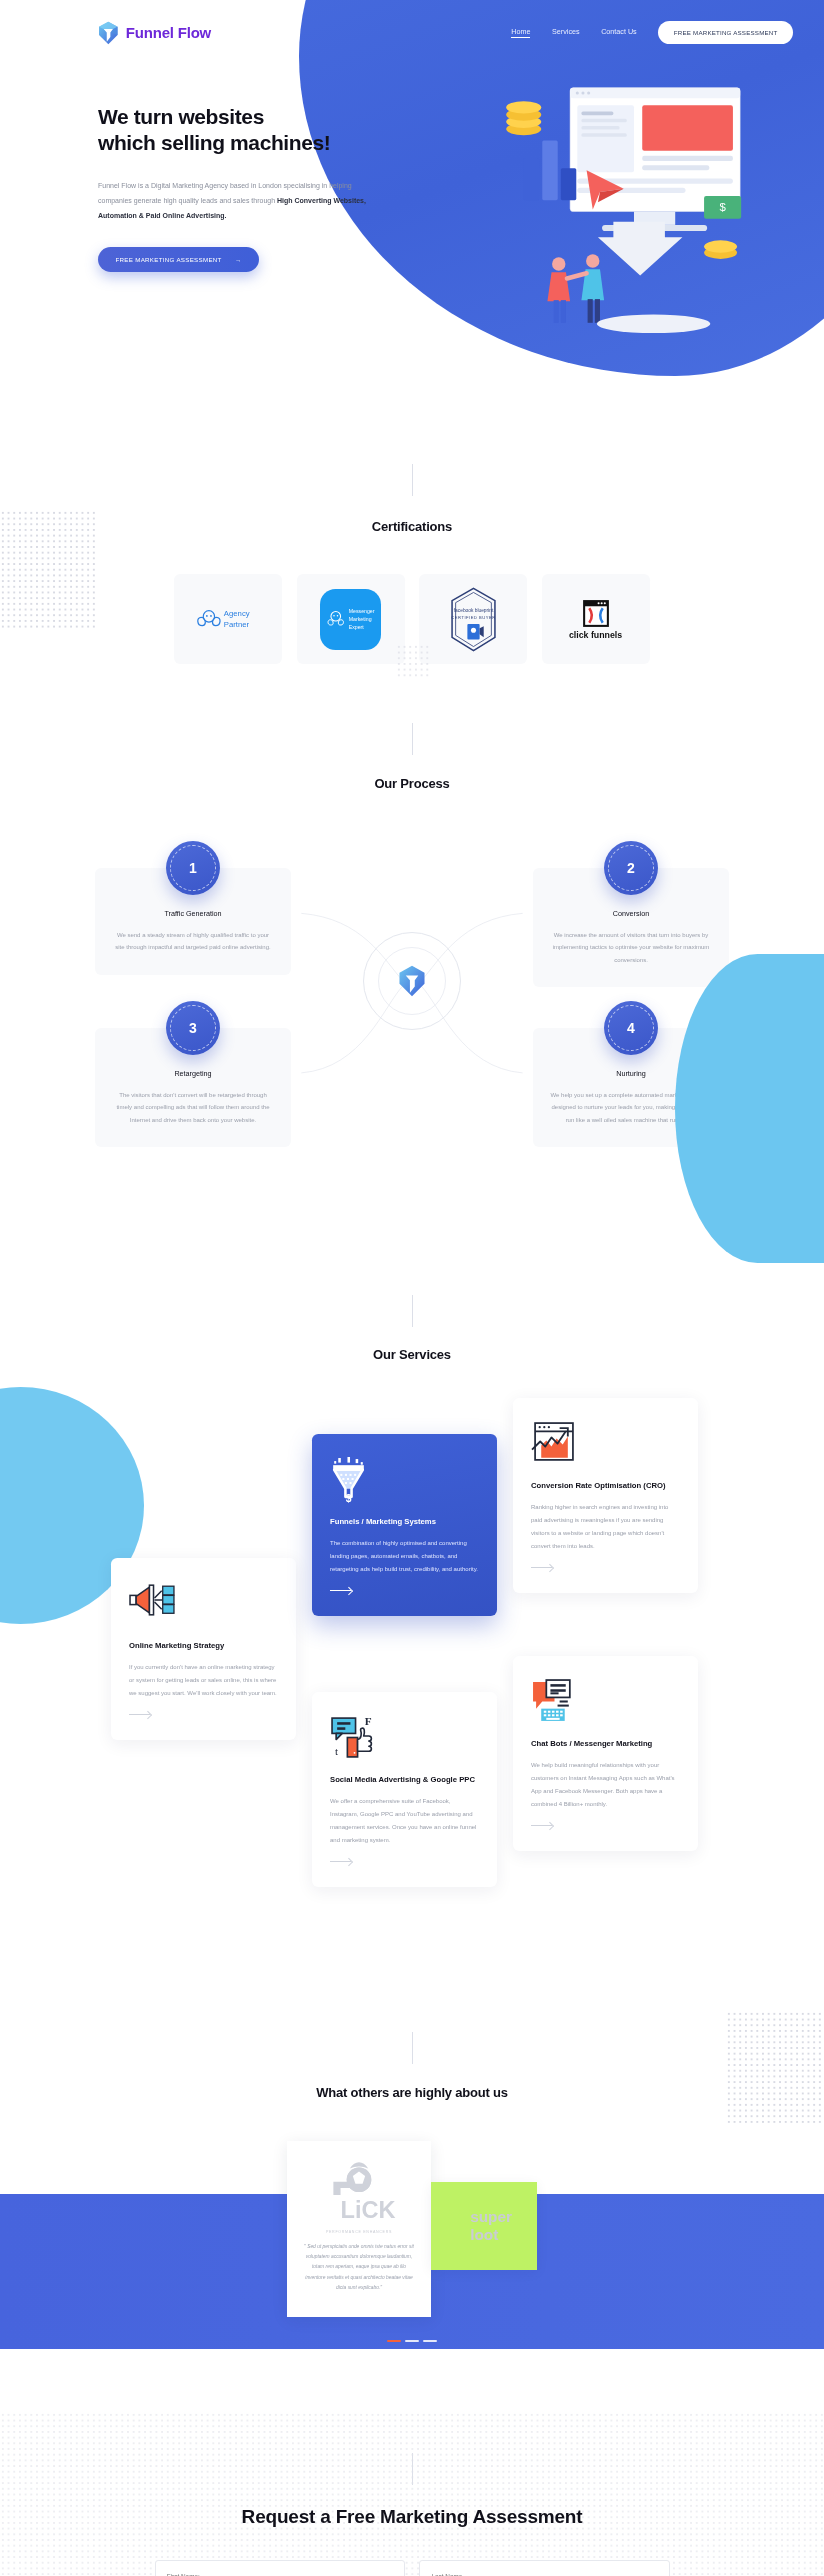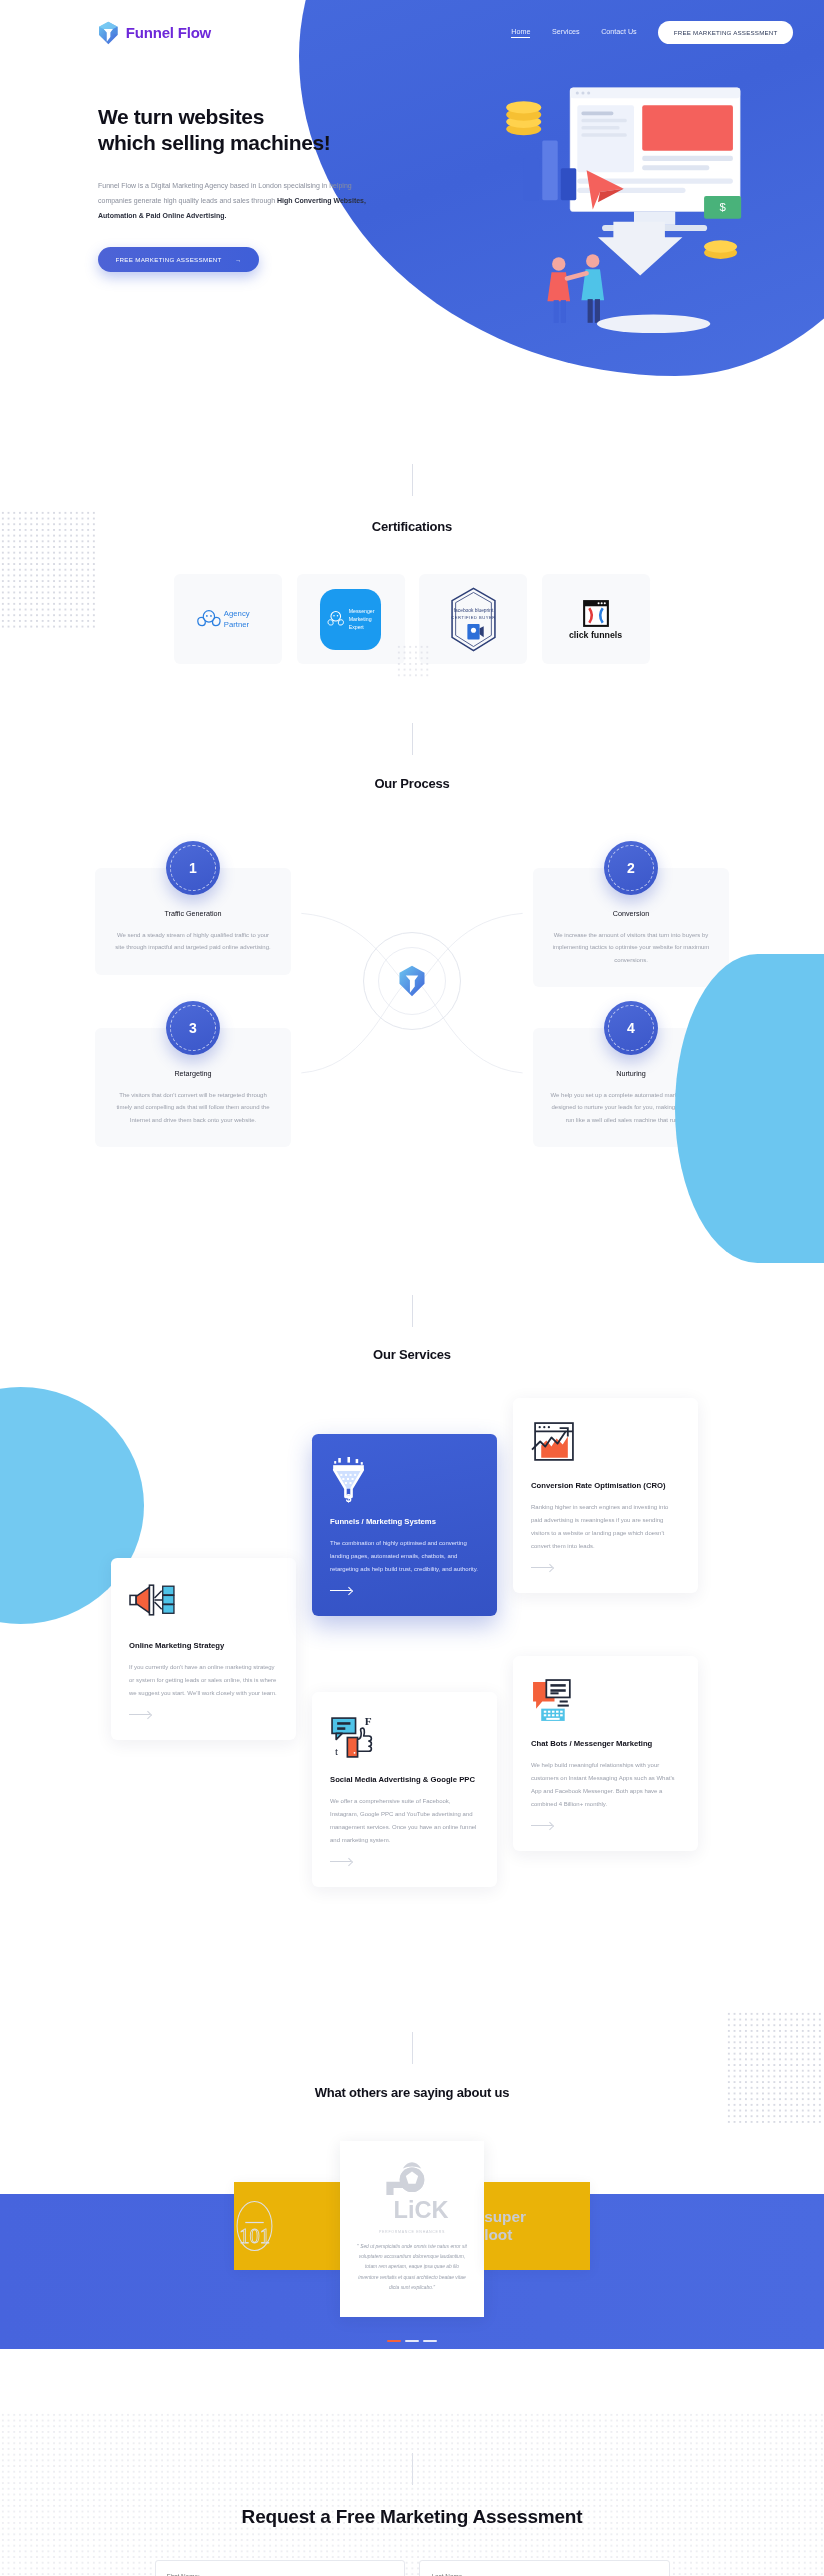--- a/index.html
+++ b/index.html
@@ -116,21 +116,21 @@
   .svc-arrow::after { content:""; position:absolute; right:-0.5px; top:-2.1px; width:4.6px; height:4.6px;
      border-top:1px solid #cfd3dc; border-right:1px solid #cfd3dc; transform:rotate(45deg); }
   .svc-card.featured .svc-arrow { background:#fff; }
   .svc-card.featured .svc-arrow::after { border-color:#fff; }
 
   
   .testi { position:relative; padding:52px 0 0; }
   .testi-band { position:absolute; left:0; right:0; top:214px; height:155px;
      background:linear-gradient(90deg,#4764dd,#4a6ae0); }
   .testi-row { position:relative; display:flex; justify-content:center; align-items:flex-start; gap:0; margin-top:41px; }
-  .testi-side { width:106px; height:88px; background:#eab308; display:flex; align-items:center; justify-content:flex-start;
+  .testi-side { width:106px; height:88px; background:#bef264; display:flex; align-items:center; justify-content:flex-end;
      margin-top:41px; box-shadow:0 2.1px 12.4px rgba(20,30,60,.06); }
   .testi-main { width:144px; background:#fff; padding:20.6px 14.4px 24px; text-align:center;
      box-shadow:0 3.1px 15.5px rgba(20,30,60,.09); }
   .testi-logo-main { height:57px; display:flex; align-items:flex-start; justify-content:center; margin-bottom:11.3px; }
   .testi-quote { font-size:4.9px; line-height:2.1; font-style:italic; color:#9aa0ad; }
   .testi-dots { display:flex; gap:4.6px; justify-content:center; margin-top:23px; position:relative; z-index:3; }
   .tdot { width:13.4px; height:2.1px; border-radius:1.5px; background:#ffffff; opacity:.85; }
   .tdot.active { background:#f4613b; opacity:1; }
 
   
@@ -488,32 +488,25 @@
         <h3>Chat Bots / Messenger Marketing</h3>
         <p>We help build meaningful relationships with your customers on Instant Messaging Apps such as What's App and Facebook Messenger. Both apps have a combined 4 Billion+ monthly.</p>
         <span class="svc-arrow"></span>
       </div>
     </div>
   </section>
 
   <section class="testi">
     <div class="dots" style="right:0;top:31px;width:98px;height:113px;"></div>
     <div class="sec-mark"></div>
-    <h2 class="sec-title" style="margin-top:20.6px">What others are saying about us</h2>
+    <h2 class="sec-title" style="margin-top:20.6px">What others are highly about us</h2>
 
     <div class="testi-band"></div>
 
     <div class="testi-row">
-      <div class="testi-side">
-        <svg width="41" height="56" viewBox="0 0 80 108">
-          <ellipse cx="40" cy="54" rx="34" ry="48" fill="none" stroke="#dcdfe6" stroke-width="2"></ellipse>
-          <rect x="22" y="46" width="36" height="2.4" fill="#dcdfe6"></rect>
-          <text x="40" y="88" font-size="40" fill="none" stroke="#dcdfe6" stroke-width="1.6" text-anchor="middle" font-family="Liberation Serif, serif">101</text>
-        </svg>
-      </div>
 
       <div class="testi-main">
         <div class="testi-logo-main">
           <svg width="82" height="62" viewBox="0 0 160 120">
             <g fill="#cfd2da">
               <path d="M62 14 q8 -12 18 -12 q10 0 18 12 q-8 -4 -18 -4 q-10 0 -18 4z"></path>
               <circle cx="80" cy="36" r="24"></circle>
               <path d="M30 66 l14 0 l0 -14 l22 0 l0 -12 l-36 0 z"></path>
               <text x="44" y="110" font-size="46" font-weight="bold" font-family="Liberation Sans, sans-serif" fill="#cfd2da">LiCK</text>
             </g>

